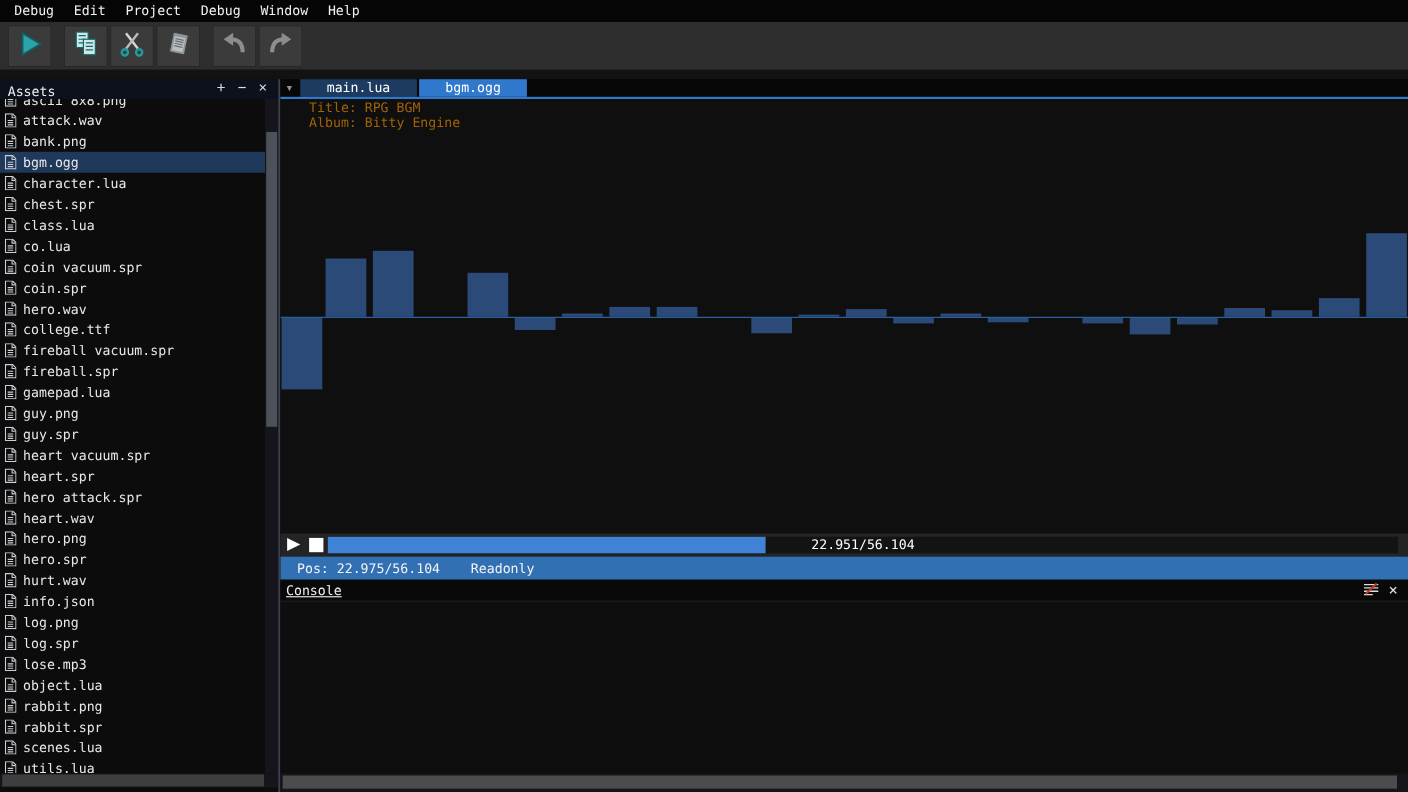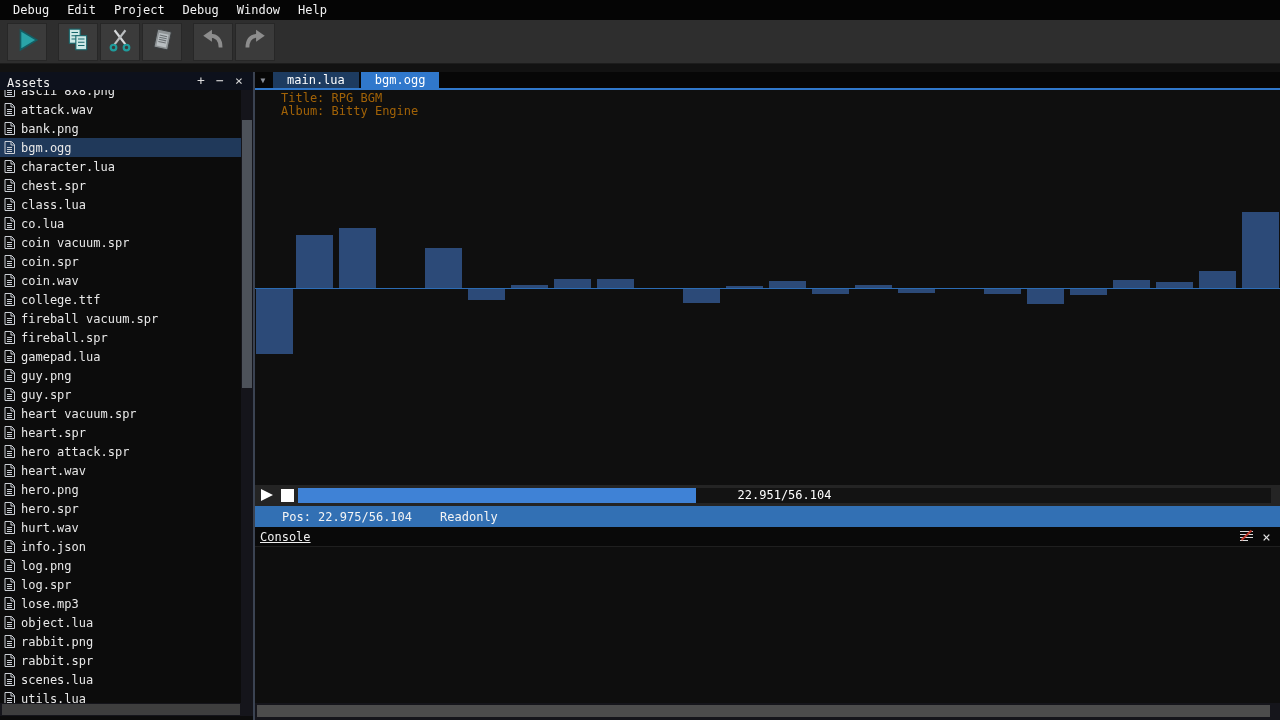--- a/index.html
+++ b/index.html
@@ -41,21 +41,21 @@
   .assets-hthumb { position:absolute; left:2px; top:1px; width:238px; height:11px; background:#3e3e3e; }
 
   .divider { left:253px; top:72px; width:2px; height:648px; background:#3b4352; }
 
   
   .main { left:255px; top:72px; width:1025px; height:648px; background:#0f0f0f; }
   .tabbar { position:absolute; top:0; left:0; width:100%; height:16px; background:#070707;
             display:flex; align-items:stretch; }
   .tab-dropdown { width:16px; display:flex; align-items:center; justify-content:center;
                   color:#8a8f98; font-size:8px; }
-  .tab { padding:0 14px; display:flex; align-items:center; margin-left:2px; color:#fff; cursor:default; }
+  .tab { padding:0 24px; display:flex; align-items:center; margin-left:2px; color:#fff; cursor:default; }
   .tab.inactive { background:#1d3b60; }
   .tab.active { background:#3078cc; }
   .tab-underline { position:absolute; top:16px; left:0; width:100%; height:2px; background:#3078cc; }
 
   .content { position:absolute; top:18px; left:0; width:1025px; height:395px; background:#0f0f0f; overflow:hidden; }
   .meta { position:absolute; left:26px; top:2px; line-height:13px; color:#a16207; }
   .wave-axis { position:absolute; left:0; top:198px; width:1025px; height:1px; background:#2c6cb4; }
   .wbar { position:absolute; width:37px; background:#2c4a78; }
 
   
@@ -63,21 +63,21 @@
   .play-glyph { position:absolute; left:6px; top:4px; width:0; height:0;
       border-left:12px solid #ffffff; border-top:6.5px solid transparent; border-bottom:6.5px solid transparent; }
   .stop-glyph { position:absolute; left:26px; top:4px; width:13px; height:13px; background:#ffffff; }
   .progress-track { position:absolute; left:43px; top:3px; width:973px; height:15px; background:#131313; }
   .progress-fill { height:100%; background:#3f82d6; }
   .time-label { position:absolute; left:0; top:0; width:100%; height:15px; line-height:15px;
                 text-align:center; color:#ffffff; }
 
   
   .statusbar { position:absolute; top:434px; left:0; width:1025px; height:21px; background:#3270b4;
-               display:flex; align-items:center; padding-left:27px; color:#f4f4f4; }
+               display:flex; align-items:center; padding-left:15px; color:#f4f4f4; }
   .status-mode { margin-left:28px; }
 
   
   .console-header { position:absolute; top:455px; left:0; width:1025px; height:19px; background:#090909;
                     display:flex; align-items:center; padding:0 5px; }
   .console-title { flex:1; color:#f0f0f0;text-decoration:underline; }
   .cicon { display:flex; align-items:center; justify-content:center; width:17px; height:16px; margin-left:3px; }
   .console-close { color:#e6e6e6; font-size:14px; }
   .console-body { position:absolute; top:474px; left:0; width:1025px; height:157px; background:#0e0e0e;
                   border-top:1px solid #1f1f1f; }
@@ -267,21 +267,21 @@
           <span class="file-label">coin.spr</span>
         </div>
         <div class="file-row">
           <span class="file-icon">
             <svg width="11" height="13" viewBox="0 0 11 13">
               <path d="M1 0.5 H7.5 L10.5 3.5 V12.5 H1 Z" fill="none" stroke="#ccd0d6"></path>
               <path d="M7 1 V4 H10" fill="none" stroke="#ccd0d6"></path>
               <path d="M3 6.5 H8 M3 8.5 H8 M3 10.5 H8" stroke="#ccd0d6"></path>
             </svg>
           </span>
-          <span class="file-label">coin.wav</span>
+          <span class="file-label">hero.wav</span>
         </div>
         <div class="file-row">
           <span class="file-icon">
             <svg width="11" height="13" viewBox="0 0 11 13">
               <path d="M1 0.5 H7.5 L10.5 3.5 V12.5 H1 Z" fill="none" stroke="#ccd0d6"></path>
               <path d="M7 1 V4 H10" fill="none" stroke="#ccd0d6"></path>
               <path d="M3 6.5 H8 M3 8.5 H8 M3 10.5 H8" stroke="#ccd0d6"></path>
             </svg>
           </span>
           <span class="file-label">college.ttf</span>

